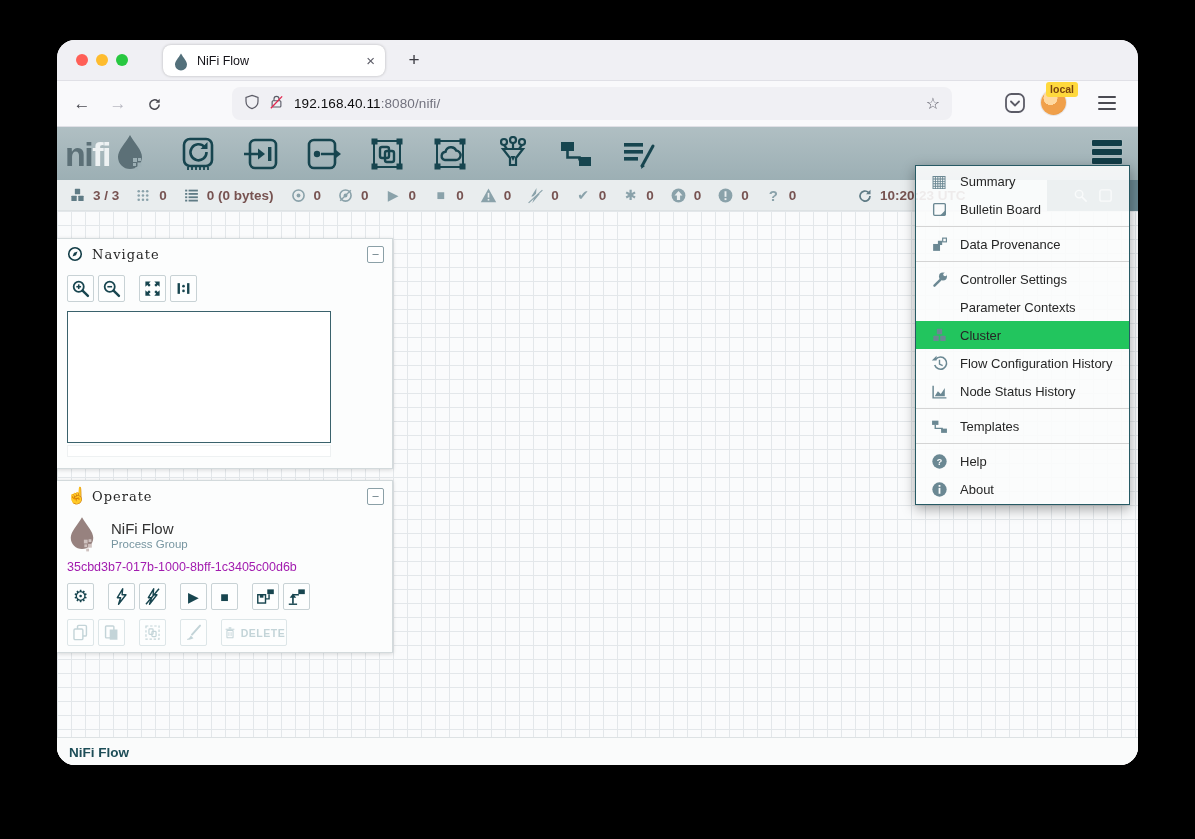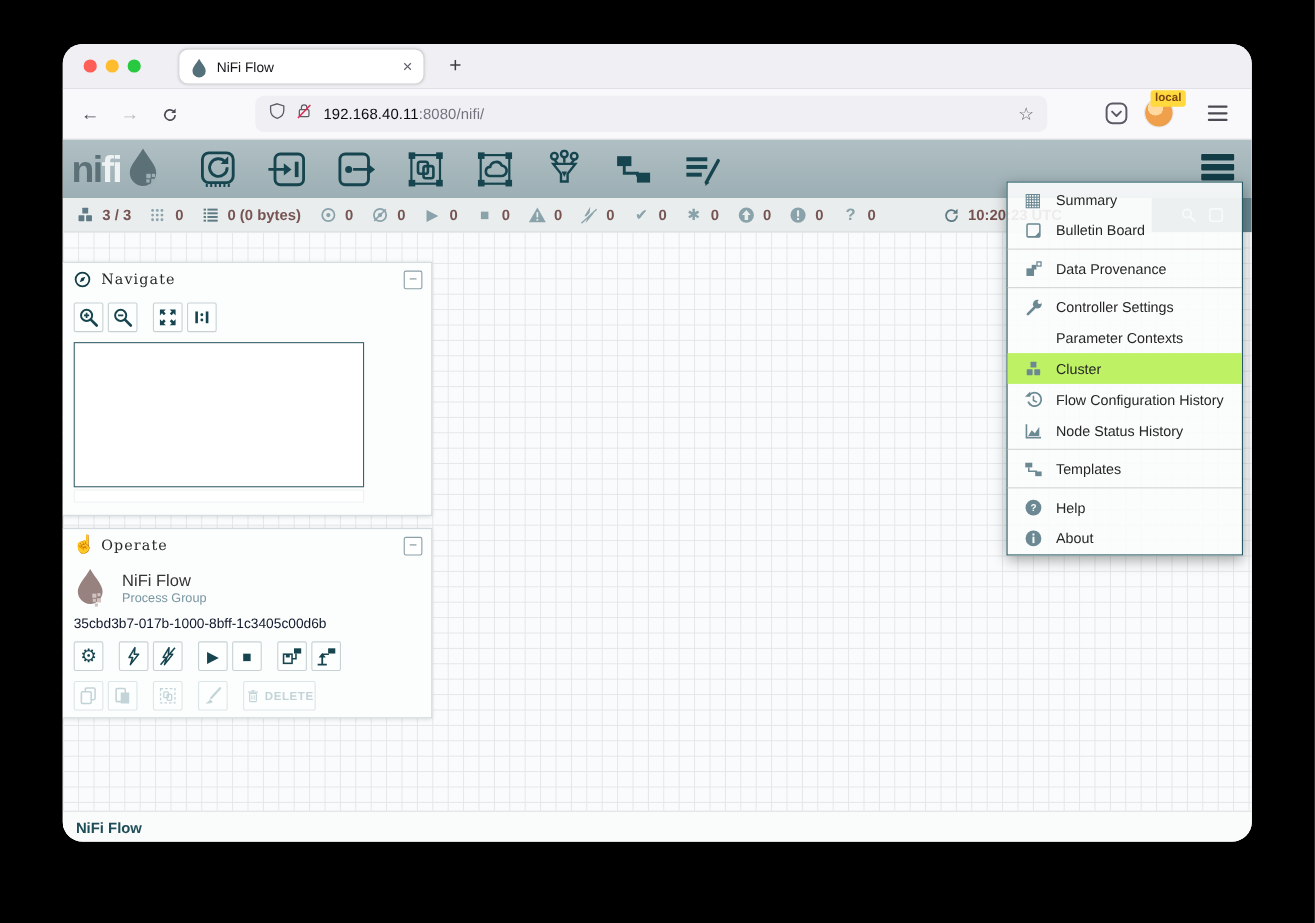--- a/index.html
+++ b/index.html
@@ -77,29 +77,29 @@
   .sq-btn.gap{margin-left:14px;}
   .sq-btn.disabled{border-color:#dde6e8;color:#c3d4d8;background:#fdfefe;}
   .minimap{margin:9px 10px 0;width:264px;height:132px;background:#fff;border:1px solid #3a626c;box-sizing:border-box;}
   .mini-strip{margin:2px 10px 0;width:264px;height:12px;background:#fff;border:1px solid #eef1f2;box-sizing:border-box;}
   .operate{top:353px;height:173px;}
   .flowrow{display:flex;align-items:center;padding:5px 10px 0;}
   .flowrow svg{width:30px;height:38px;color:#97827f;}
   .flowmeta{margin-left:14px;}
   .flowname{font-size:15px;color:#333;}
   .flowtype{font-size:11.5px;color:#7795a0;margin-top:1px;}
-  .flowid{padding-left:10px;margin-top:6px;font-size:12.5px;color:#0f172a;}
+  .flowid{padding-left:10px;margin-top:6px;font-size:12.5px;color:#a21caf;}
   .op-row{display:flex;margin:9px 0 0 10px;}
   .wide-btn{width:66px;height:27px;background:#fdfefe;border:1px solid #dde6e8;border-radius:2px;display:flex;align-items:center;justify-content:center;gap:4px;color:#c3d4d8;font-size:10.5px;font-weight:bold;letter-spacing:.5px;box-sizing:border-box;margin-left:4px;}
   .wide-btn svg{width:14px;height:14px;}
 
   
   .gmenu{position:absolute;left:858px;top:38px;width:215px;background:rgba(251,252,252,.9);border:1.5px solid #275a64;box-shadow:0 4px 12px rgba(0,0,0,.35);z-index:10;padding:1px 0;box-sizing:border-box;}
   .gmenu-item{height:28px;display:flex;align-items:center;padding-left:13px;}
-  .gmenu-item.selected{background:#bef264;}
+  .gmenu-item.selected{background:#22c55e;}
   .gmenu-item .ic{width:20px;height:18px;color:#6b8893;display:flex;align-items:center;justify-content:center;font-size:16px;line-height:1;}
   .gmenu-item .ic svg{width:17px;height:17px;}
   .gmenu-item .lbl{margin-left:11px;font-size:13px;color:#262626;white-space:nowrap;}
   .gmenu-sep{height:1px;background:#d4d4d4;margin:3px 0;}
   .badge23{width:17px;height:13px;border:1.6px solid currentColor;border-radius:2px;font-size:8px;font-weight:bold;display:flex;align-items:center;justify-content:center;line-height:1;}
   svg text{font-family:"Liberation Sans",sans-serif;}
 </style>
 </head>
 <body>
 

